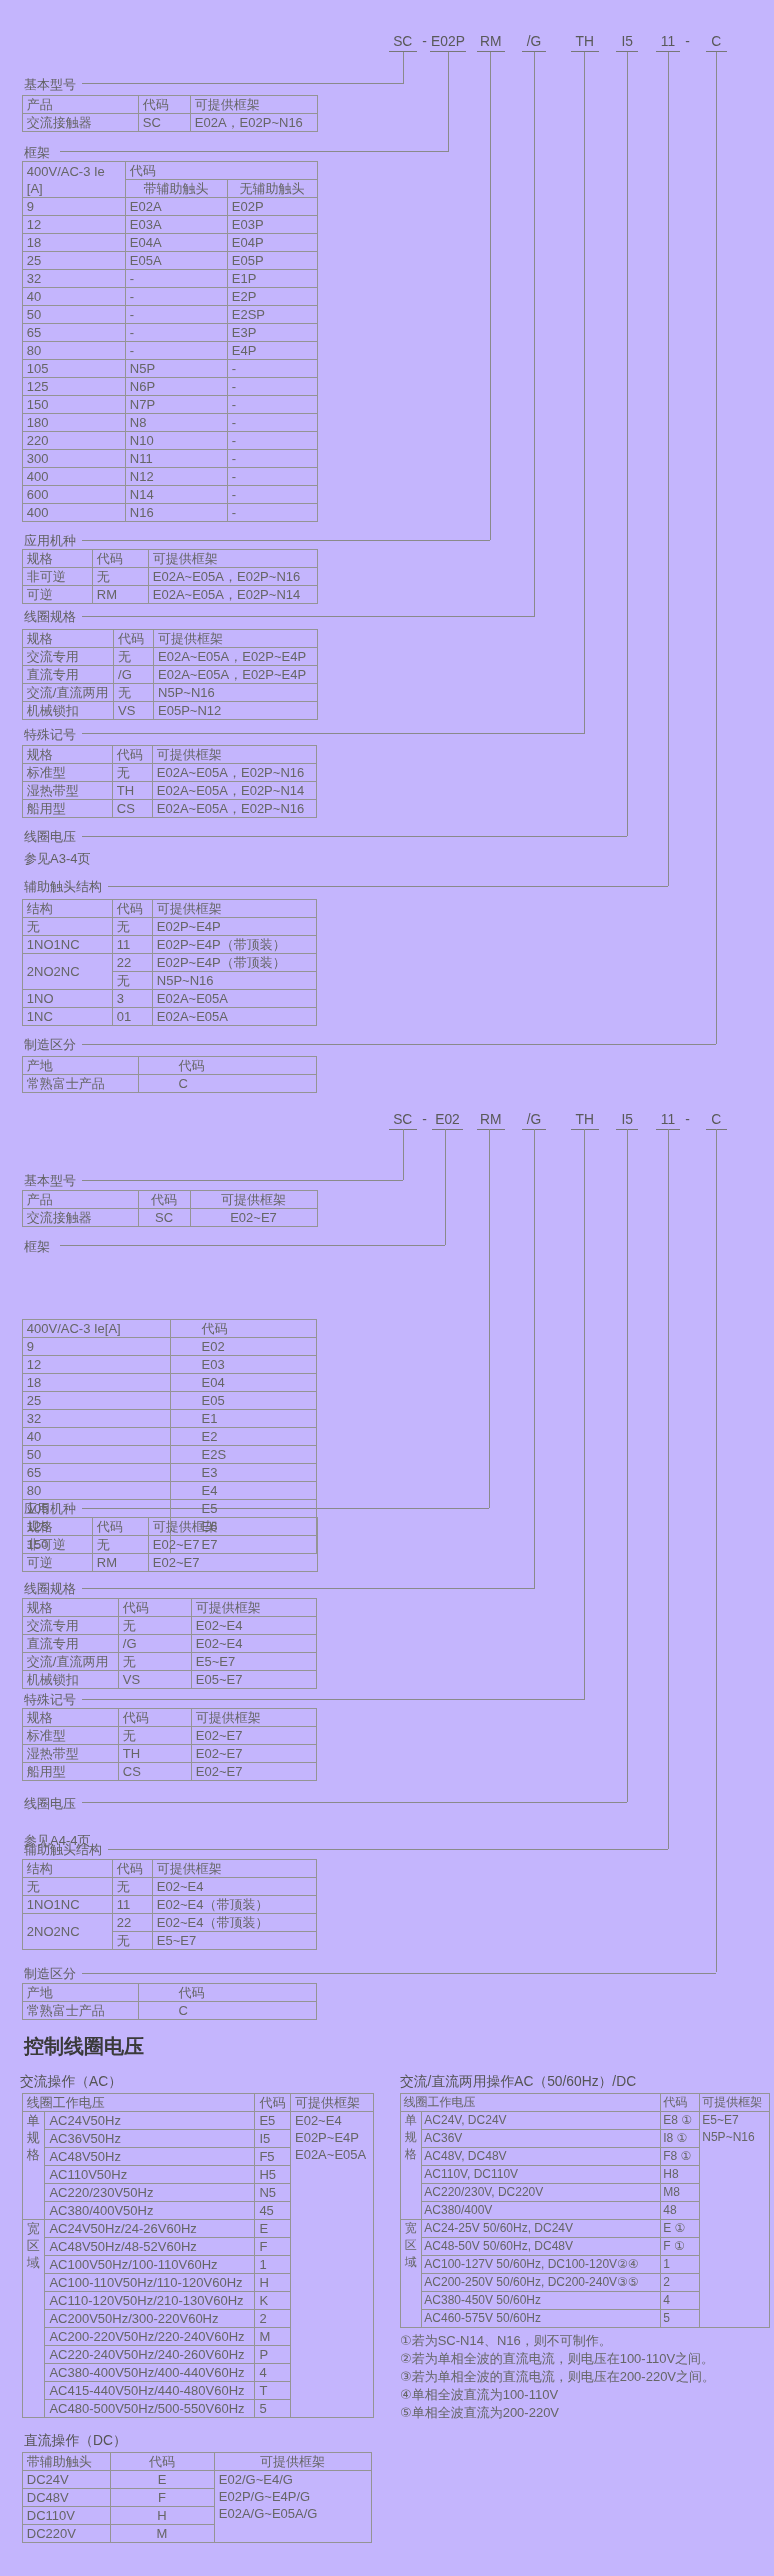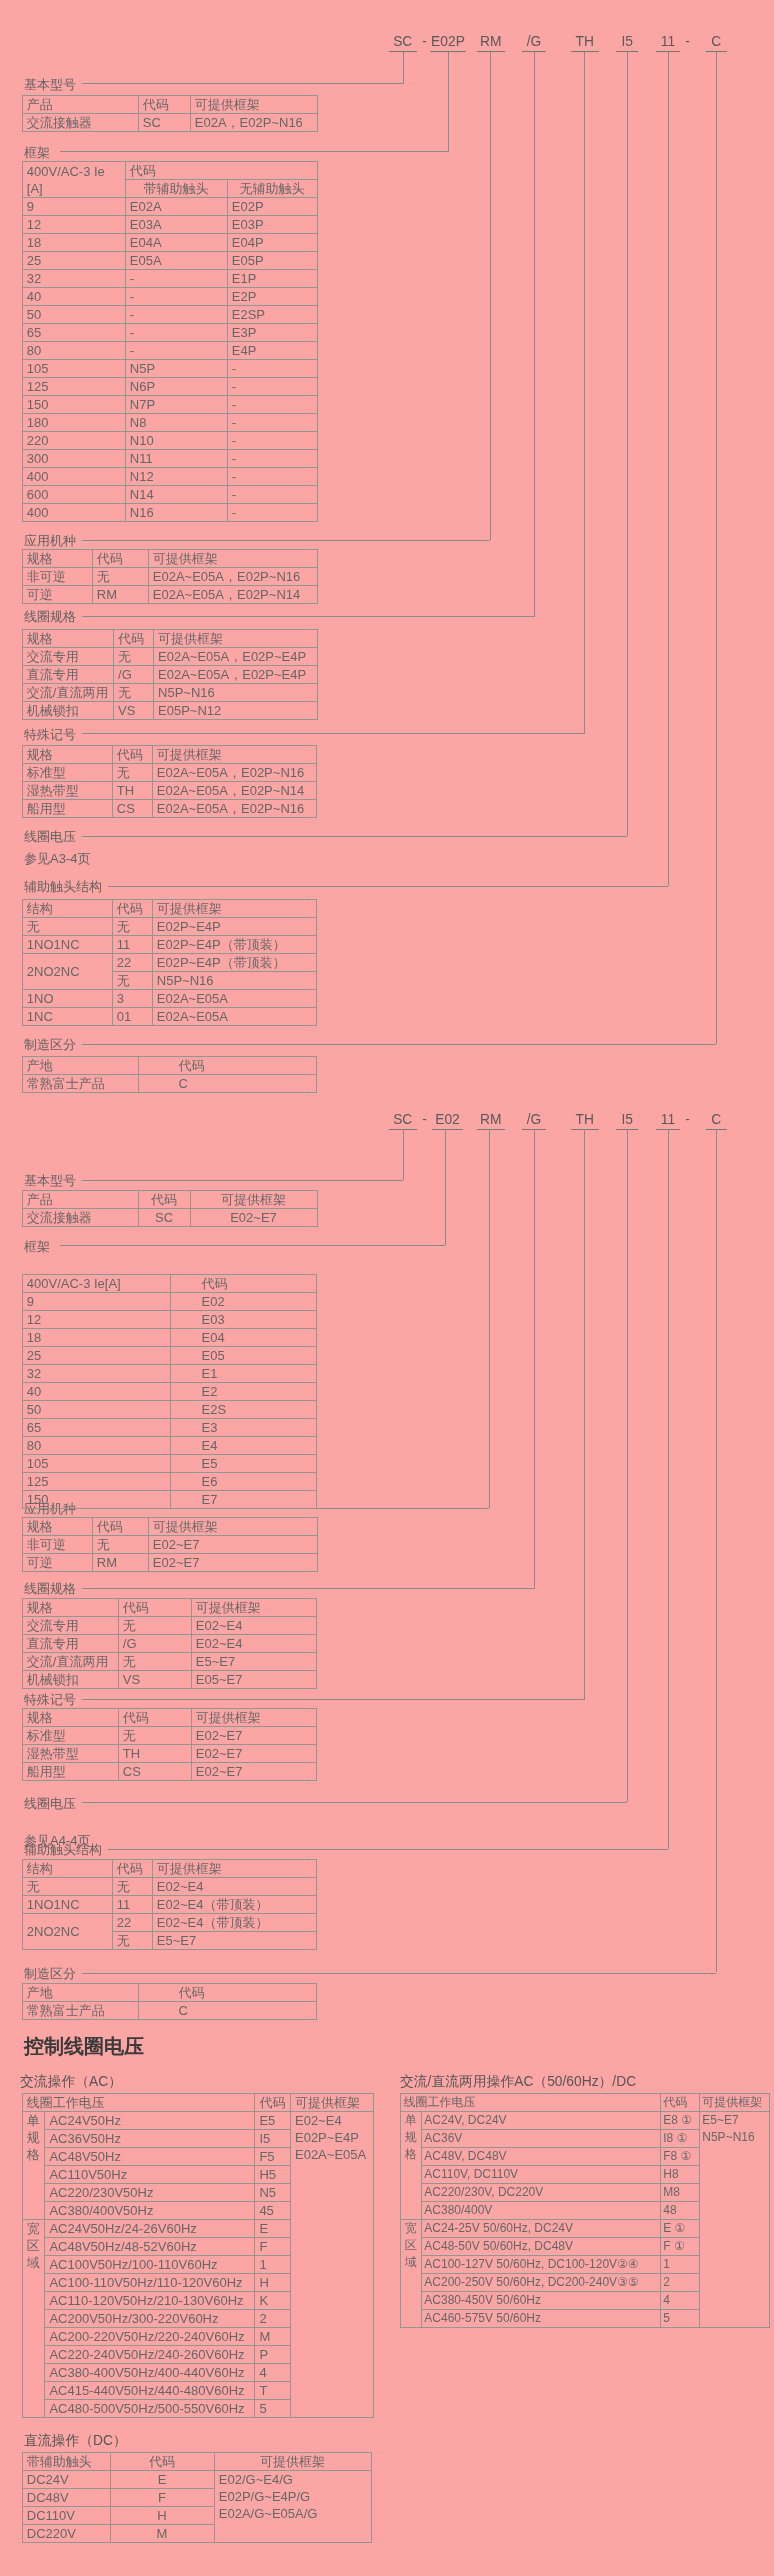--- a/index.html
+++ b/index.html
@@ -1,17 +1,17 @@
 <!DOCTYPE html>
 <html style="font-size:13.8px"><head>
 <meta charset="utf-8">
 <style>
   html,body{margin:0;padding:0;background:#ffffff;}
   body{font-family:"Liberation Sans","DejaVu Sans",sans-serif;color:#666;}
-  #page{position:relative;width:775px;height:2576px;background:#fca5a5;overflow:hidden;}
+  #page{position:relative;width:775px;height:2576px;background:#c4b5fd;overflow:hidden;}
   .code{position:absolute;height:15.5px;line-height:15.5px;font-size:13.8px;color:#595959;text-align:center;}
   .code.u{border-bottom:0.9px solid #777;padding-bottom:1.7px;}
   .lbl{position:absolute;font-size:13px;color:#616161;white-space:nowrap;}
   .lbl2{position:absolute;font-size:13.8px;color:#555;white-space:nowrap;}
   .big{position:absolute;font-size:20px;font-weight:bold;color:#3a3a3a;white-space:nowrap;}
   .hl{position:absolute;height:0.9px;background:#8a8a8a;}
   .vl{position:absolute;width:0.9px;background:#8a8a8a;}
   table.tbl{position:absolute;border-collapse:collapse;table-layout:fixed;}
   table.tbl td{border:0.9px solid #949494;height:17px;line-height:17px;padding:0 4.3px;
     font-size:13px;color:#666;overflow:hidden;white-space:nowrap;}
@@ -409,21 +409,21 @@
           <td class="ctr">可提供框架</td>
         </tr>
         <tr>
           <td>交流接触器</td>
           <td class="ctr">SC</td>
           <td class="ctr">E02~E7</td>
         </tr>
       </tbody>
   </table>
 
-  <table class="tbl ind2" style="left:21.5px;top:1274px">
+  <table class="tbl ind2" style="left:21.5px;top:1319px">
     <colgroup>
         <col style="width:148px">
         <col style="width:146px">
       </colgroup>
     <tbody>
         <tr>
           <td>400V/AC-3 Ie[A]</td>
           <td>代码</td>
         </tr>
         <tr>
@@ -815,15 +815,22 @@
           <td>AC380-450V 50/60Hz</td>
           <td>4</td>
         </tr>
         <tr>
           <td>AC460-575V 50/60Hz</td>
           <td>5</td>
         </tr>
       </tbody>
   </table>
 
+  <div class="notes" style="left:400px;top:2332px">
+      <div class="note">①若为SC-N14、N16，则不可制作。</div>
+      <div class="note">②若为单相全波的直流电流，则电压在100-110V之间。</div>
+      <div class="note">③若为单相全波的直流电流，则电压在200-220V之间。</div>
+      <div class="note">④单相全波直流为100-110V</div>
+      <div class="note">⑤单相全波直流为200-220V</div>
+    </div>
 
 </div>
 
 
 </body></html>

